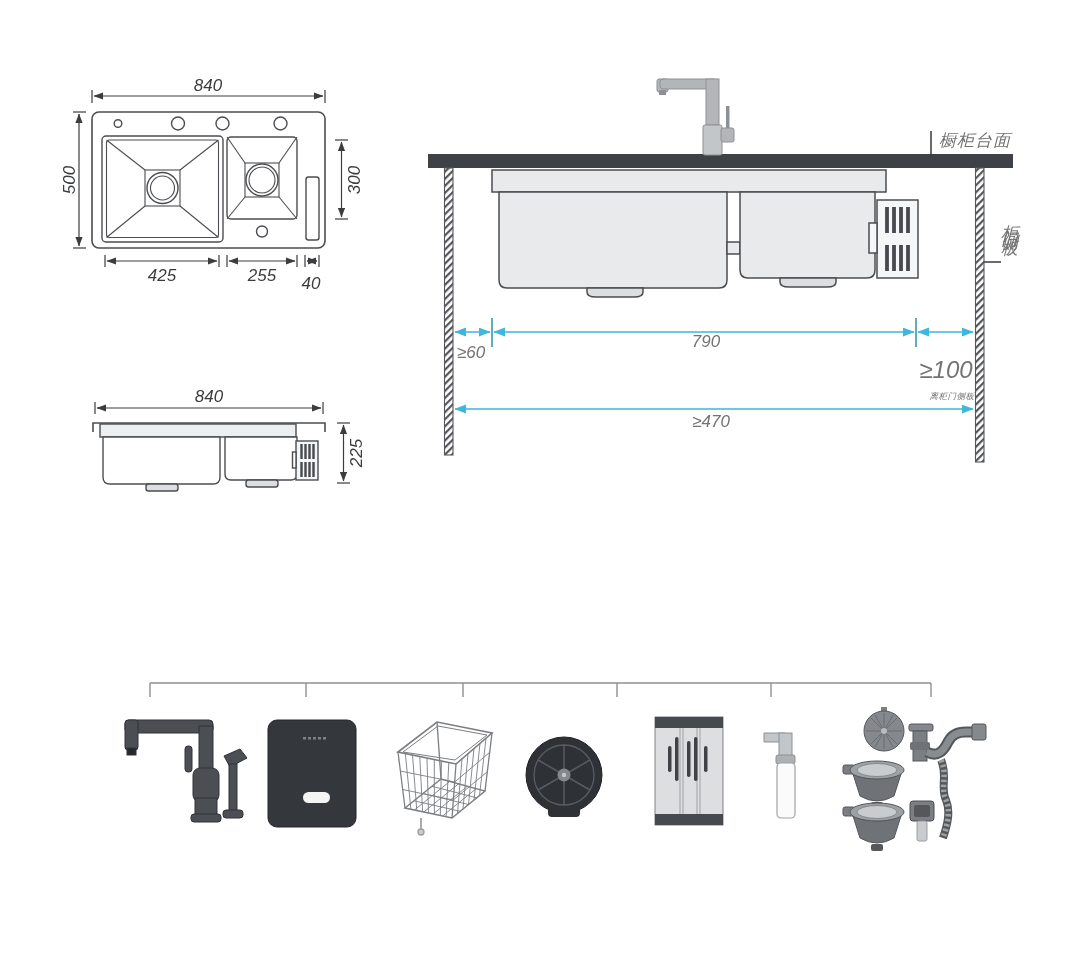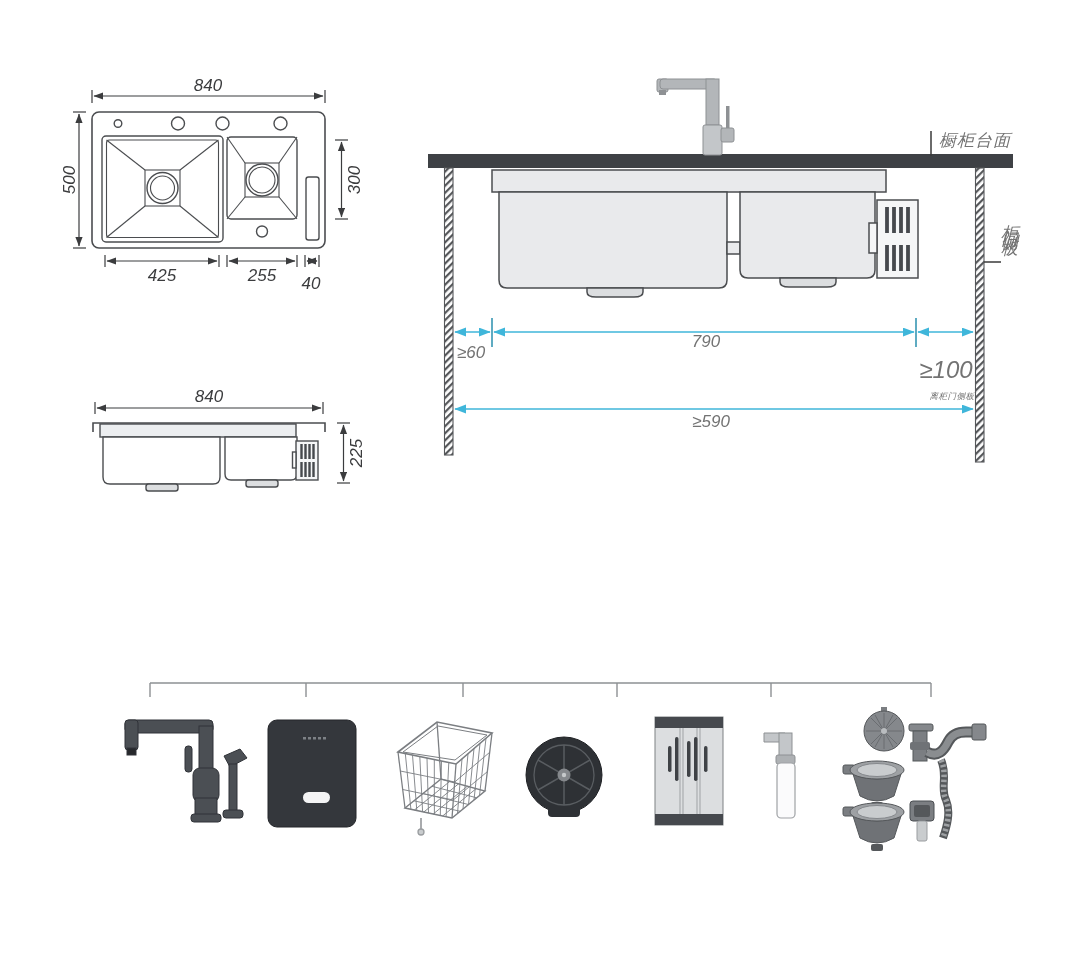--- a/index.html
+++ b/index.html
@@ -337,18 +337,18 @@
 <div class="t" style="left:262px;top:275px;text-align:center;">255</div>
 <div class="t" style="left:311px;top:283px;">40</div>
 
 <div class="t" style="left:209px;top:396px;">840</div>
 <div class="t rot" style="left:356px;top:453px;">225</div>
 
 <div class="t cy" style="left:471px;top:352px;">≥60</div>
 <div class="t cy" style="left:706px;top:341px;">790</div>
 <div class="t cy note" style="left:952px;top:351px;margin-top:45px;">离柜门侧板</div>
 <div class="t cy big" style="left:946px;top:370px;">≥100</div>
-<div class="t cy" style="left:711px;top:421px;">≥590</div>
+<div class="t cy" style="left:711px;top:421px;">≥470</div>
 
 <div class="t cy" style="left:975px;top:140px;letter-spacing:1px;">橱柜台面</div>
 <div class="cy vlabel" style="position:absolute;left:998px;top:211px;">柜门侧板</div>
 
 </div>
 
 </body></html>

